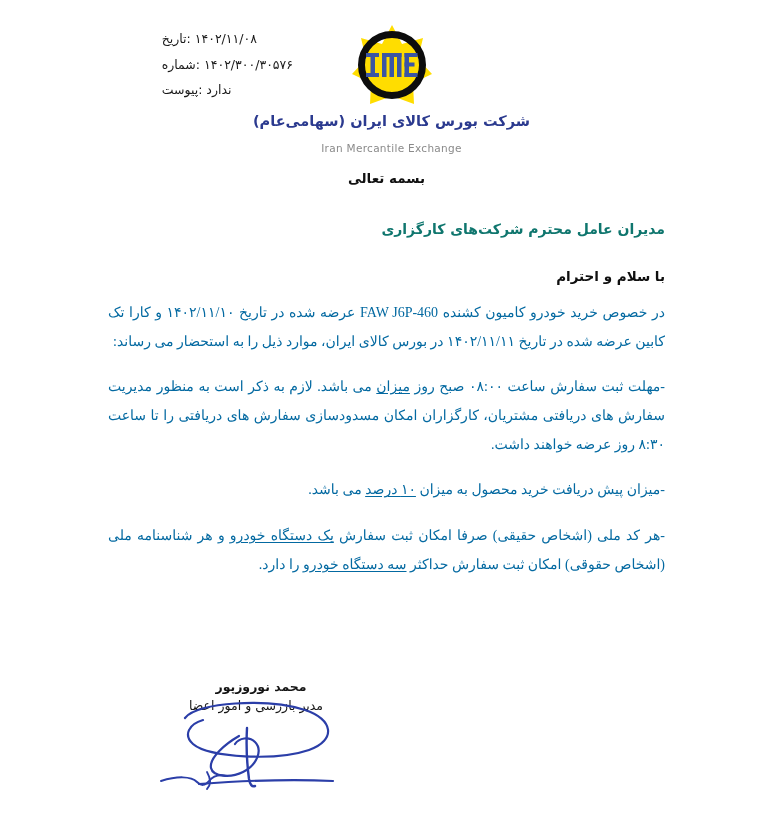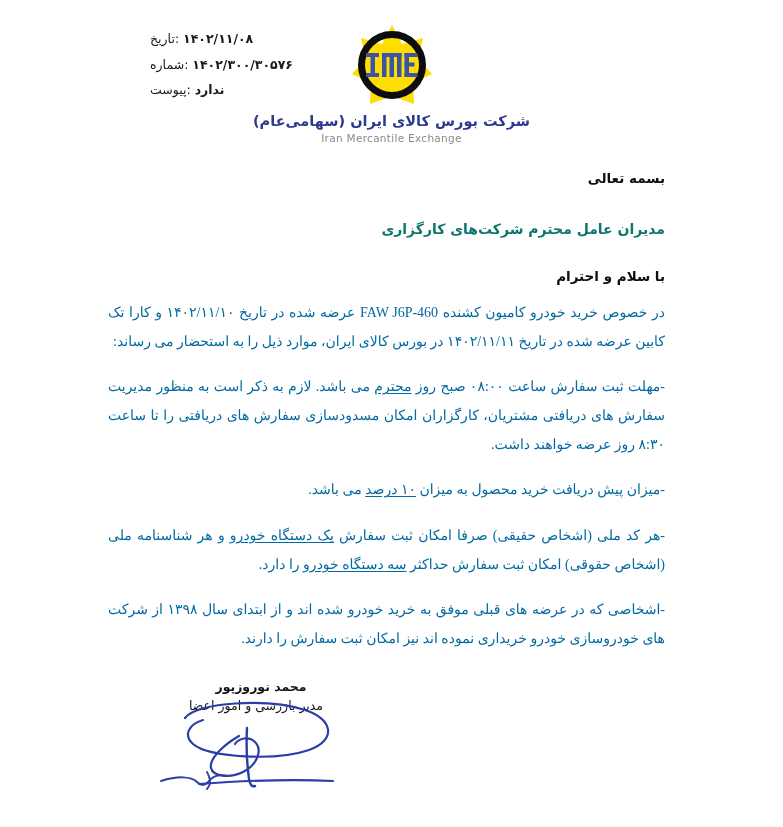--- a/index.html
+++ b/index.html
@@ -40,21 +40,21 @@
     color: #1a1a1a;
     white-space: nowrap;
   }
   .meta-row {
     display: block;
   }
   .meta-label {
     font-weight: 400;
   }
   .meta-value {
-    font-weight: 700;
+    font-weight: 400;
     margin-top: 30px;
   }
 
   .logo-wrap {
     position: absolute;
     top: 24px;
     left: 0;
     right: 0;
     display: flex;
     flex-direction: column;
@@ -95,37 +95,37 @@
 
   .logo-name-fa {
     margin-top: 7px;
     font-size: 14.5px;
     font-weight: 700;
     color: #2b3a8f;
     letter-spacing: 0;
     direction: rtl;
   }
   .logo-name-en {
-    margin-top: 3px;
+    margin-top: 13px;
     font-size: 10.5px;
     font-weight: 400;
     color: #8a8a8a;
     direction: ltr;
     letter-spacing: 0.3px;
   }
 
   
   .content {
     position: relative;
     padding: 0 118px 0 108px;
     direction: rtl;
   }
 
   .basmala {
-    text-align: right;
+    text-align: center;
     font-size: 13.5px;
     font-weight: 700;
     margin-top: 18px;
     margin-bottom: 0;
     color: #111;
   }
 
   .title-block {
     margin-top: 31px;
     text-align: right;
@@ -261,24 +261,23 @@
     <div class="basmala">بسمه تعالی</div>
 
     <div class="title-block">
       <span class="title-line">مدیران عامل محترم شرکت‌های کارگزاری</span>
     </div>
 
     <div class="salutation">با سلام و احترام</div>
 
     <div id="paragraphs">
         <div class="para first"><span>در خصوص خرید خودرو کامیون کشنده </span><span class="ltr">FAW J6P-460</span><span> عرضه شده در تاریخ ۱۴۰۲/۱۱/۱۰ و کارا تک کابین عرضه شده در تاریخ ۱۴۰۲/۱۱/۱۱ در بورس کالای ایران، موارد ذیل را به استحضار می رساند:</span></div>
-        <div class="para"><span>-مهلت ثبت سفارش ساعت ۰۸:۰۰ صبح روز </span><span class="u">محترم</span><span> می باشد. لازم به ذکر است به منظور مدیریت سفارش های دریافتی مشتریان، کارگزاران امکان مسدودسازی سفارش های دریافتی را تا ساعت ۸:۳۰ روز عرضه خواهند داشت.</span></div>
+        <div class="para"><span>-مهلت ثبت سفارش ساعت ۰۸:۰۰ صبح روز </span><span class="u">میزان</span><span> می باشد. لازم به ذکر است به منظور مدیریت سفارش های دریافتی مشتریان، کارگزاران امکان مسدودسازی سفارش های دریافتی را تا ساعت ۸:۳۰ روز عرضه خواهند داشت.</span></div>
         <div class="para"><span>-میزان پیش دریافت خرید محصول به میزان </span><span class="u">۱۰ درصد</span><span> می باشد.</span></div>
         <div class="para"><span>-هر کد ملی (اشخاص حقیقی) صرفا امکان ثبت سفارش </span><span class="u">یک دستگاه خودرو</span><span> و هر شناسنامه ملی (اشخاص حقوقی) امکان ثبت سفارش حداکثر </span><span class="u">سه دستگاه خودرو</span><span> را دارد.</span></div>
-        <div class="para"><span>-اشخاصی که در عرضه های قبلی موفق به خرید خودرو شده اند و از ابتدای سال ۱۳۹۸ از شرکت های خودروسازی خودرو خریداری نموده اند نیز امکان ثبت سفارش را دارند.</span></div>
       </div>
   </div>
 
   <div class="signature">
     <div class="sig-name">محمد نوروزپور</div>
     <div class="sig-title">مدیر بازرسی و امور اعضا</div>
     <svg class="sig-ink" viewBox="0 0 250 110">
       <g fill="none" stroke="#2b3ea8" stroke-linecap="round" stroke-linejoin="round">
         <path d="M38,34 C50,18 120,14 158,26 C186,35 190,56 162,66 C130,77 62,74 46,60 C36,51 42,40 56,36" stroke-width="2.2"></path>
         <path d="M92,52 C78,60 62,74 64,84 C66,93 84,94 96,88 C110,81 116,66 108,58 C102,52 92,54 88,60" stroke-width="2.2"></path>

